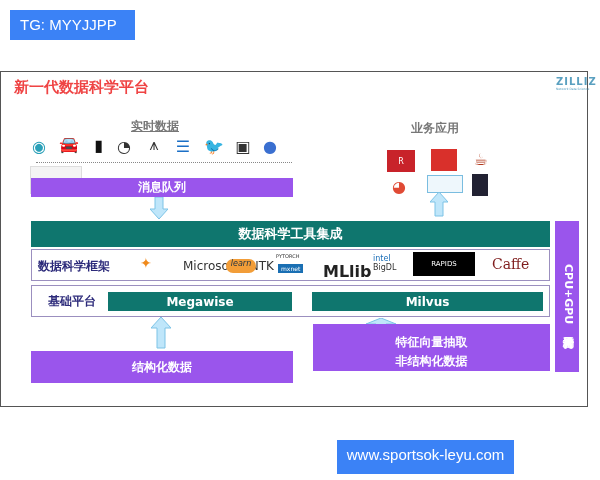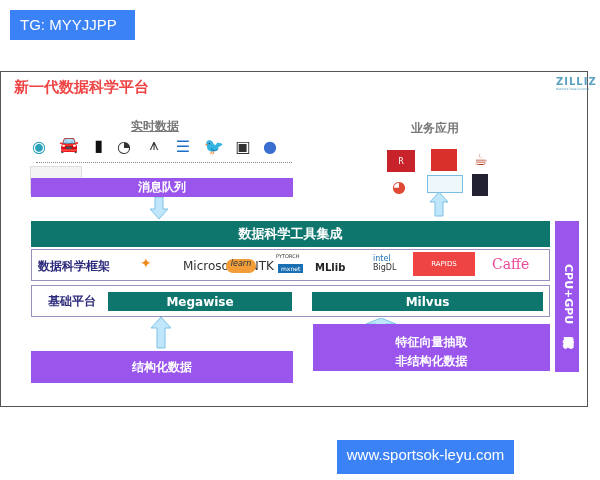--- a/index.html
+++ b/index.html
@@ -66,24 +66,24 @@
 
 <div class="bar blue" style="left:31px;top:221px;width:519px;height:26px;font-size:13px;">数据科学工具集成</div>
 
 <div class="box" style="left:31px;top:249px;width:519px;height:32px;"></div>
 <div style="position:absolute;left:38px;top:258px;font-size:12px;font-weight:bold;color:#2c2a7a;">数据科学框架</div>
 <div class="fw" style="left:140px;top:255px;color:#f08a1c;font-size:14px;">✦</div>
 <div class="fw" style="left:183px;top:259px;font-size:12px;color:#333;">Microsoft CNTK</div>
 <div class="fw" style="left:226px;top:259px;width:30px;height:14px;background:#f29d38;border-radius:8px;color:#234;font-style:italic;text-align:center;">learn</div>
 <div class="fw" style="left:276px;top:253px;font-size:5px;color:#333;">PYTORCH</div>
 <div class="fw" style="left:278px;top:264px;background:#1a6fb3;color:#fff;font-size:6px;padding:1px 3px;">mxnet</div>
-<div class="fw" style="left:315px;top:262px;font-size:10px;font-weight:bold;color:#222;">MLlib</div>
+<div class="fw" style="left:323px;top:262px;font-size:16px;font-weight:bold;color:#222;">MLlib</div>
 <div class="fw" style="left:373px;top:254px;font-size:8px;color:#1b6fb8;">intel<br><span style="color:#333;">BigDL</span></div>
-<div class="fw" style="left:413px;top:252px;width:62px;height:24px;background:#ef4444;color:#fff;line-height:24px;text-align:center;font-size:7px;">RAPIDS</div>
-<div class="fw" style="left:492px;top:256px;font-size:14px;color:#ec4899;font-family:'DejaVu Serif',serif;">Caffe</div>
+<div class="fw" style="left:413px;top:252px;width:62px;height:24px;background:#000000;color:#fff;line-height:24px;text-align:center;font-size:7px;">RAPIDS</div>
+<div class="fw" style="left:492px;top:256px;font-size:14px;color:#7f1d1d;font-family:'DejaVu Serif',serif;">Caffe</div>
 
 <div class="box" style="left:31px;top:285px;width:519px;height:32px;"></div>
 <div style="position:absolute;left:48px;top:293px;font-size:12px;font-weight:bold;color:#2c2a7a;">基础平台</div>
 <div class="bar blue" style="left:108px;top:292px;width:184px;height:19px;">Megawise</div>
 <div class="bar blue" style="left:312px;top:292px;width:231px;height:19px;">Milvus</div>
 
 <div style="position:absolute;left:151px;top:317px;width:20px;height:32px;">
   <svg width="20" height="32">
       <polygon points="10,0 20,11 14,11 14,31 6,31 6,11 0,11" fill="#bfe6fa" stroke="#7cc3e6"></polygon>
     </svg>

